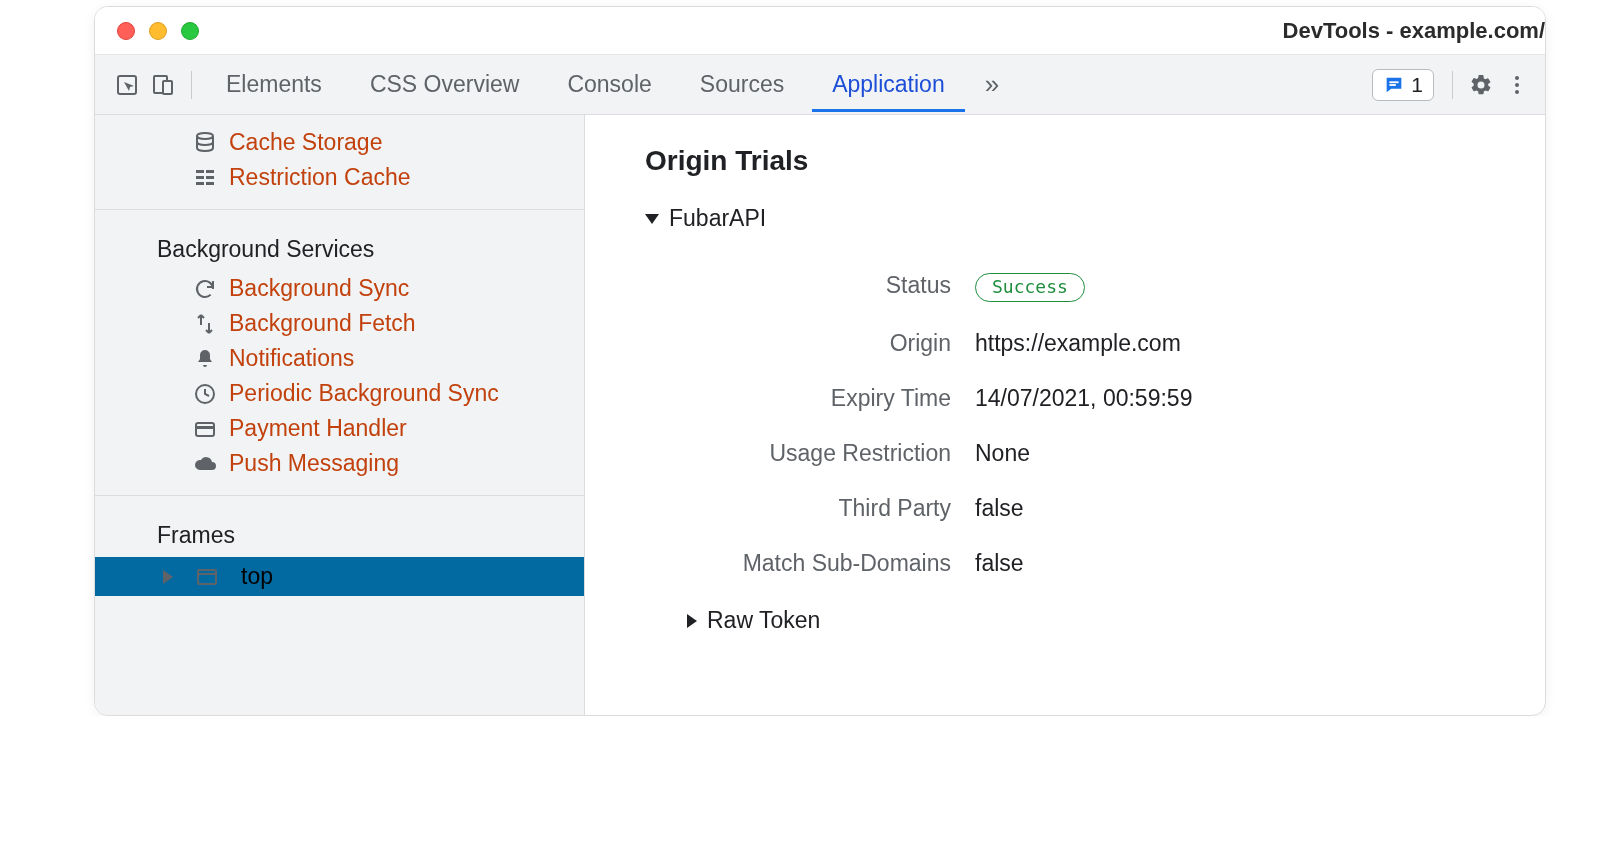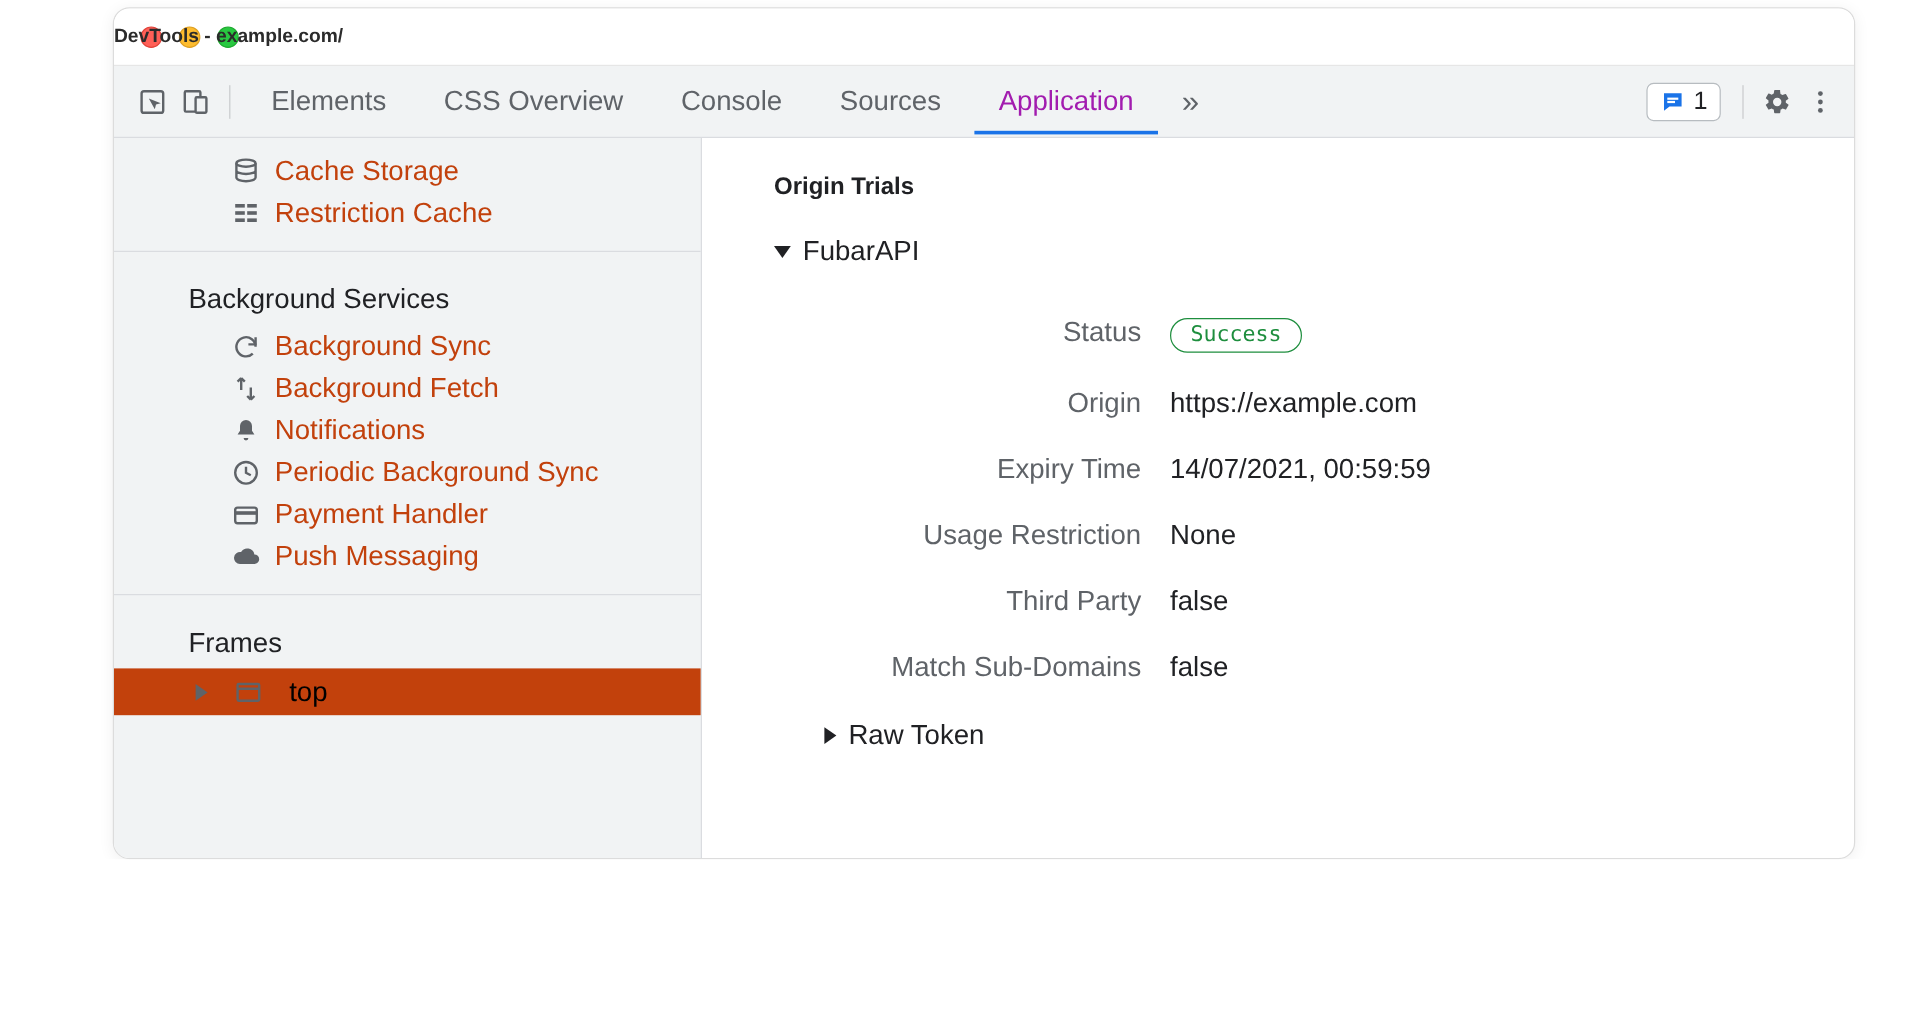--- a/index.html
+++ b/index.html
@@ -33,22 +33,22 @@
     gap: 14px;
     padding-left: 22px;
   }
   .traffic-light { width: 18px; height: 18px; border-radius: 50%; }
   .tl-red { background: #ff5f57; border: 1px solid #e14239; }
   .tl-yellow { background: #febc2e; border: 1px solid #dea023; }
   .tl-green { background: #28c840; border: 1px solid #1eaa30; }
   .window-title {
     position: absolute;
     left: 0; right: 0;
-    text-align: left;
-    font-size: 16px;
+    text-align: right;
+    font-size: 22px;
     font-weight: 600;
     color: #2b2b2b;
     pointer-events: none;
   }
   
   .toolbar {
     height: 60px;
     background: #f1f3f4;
     border-bottom: 1px solid #dadce0;
     display: flex;
@@ -74,21 +74,21 @@
   }
   .tab {
     display: flex;
     align-items: center;
     padding: 0 24px;
     font-size: 23px;
     color: #5f6368;
     cursor: pointer;
     position: relative;
   }
-  .tab.active { color: #a21caf; }
+  .tab.active { color: #1d4ed8; }
   .tab.active::after {
     content: "";
     position: absolute;
     left: 4px; right: 4px; bottom: -1px;
     height: 3px;
     background: #1a73e8;
   }
   .more-tabs {
     display: flex; align-items: center;
     padding: 0 16px;
@@ -136,21 +136,21 @@
   }
   .sidebar-sep {
     height: 1px;
     background: #dadce0;
     margin: 14px 0;
   }
   .frames-item {
     display: flex; align-items: center; gap: 22px;
     padding: 6px 16px 6px 68px;
     font-size: 23px;
-    background: #c2410c;
+    background: #0369a1;
     cursor: pointer;
   }
   .tri {
     display: inline-block;
     width: 0; height: 0;
     border-top: 7px solid transparent;
     border-bottom: 7px solid transparent;
     border-left: 10px solid #5f6368;
   }
   .tri-down {
@@ -161,21 +161,21 @@
     width: 0; height: 0; display: inline-block;
   }
   .icon18 { width: 24px; height: 24px; flex-shrink: 0; color:#5f6368; }
   .main {
     flex: 1;
     padding: 30px 50px 20px 60px;
     font-size: 23px;
     color: #202124;
     overflow: auto;
   }
-  .main h2 { font-size: 20px; font-weight: 700; margin-bottom: 28px; }
+  .main h2 { font-size: 28px; font-weight: 700; margin-bottom: 28px; }
   .collapse-row {
     display: flex; align-items: center; gap: 10px;
     cursor: pointer;
     margin-bottom: 26px;
   }
   .details-table {
     margin-left: 60px;
   }
   .detail-row {
     display: flex;

